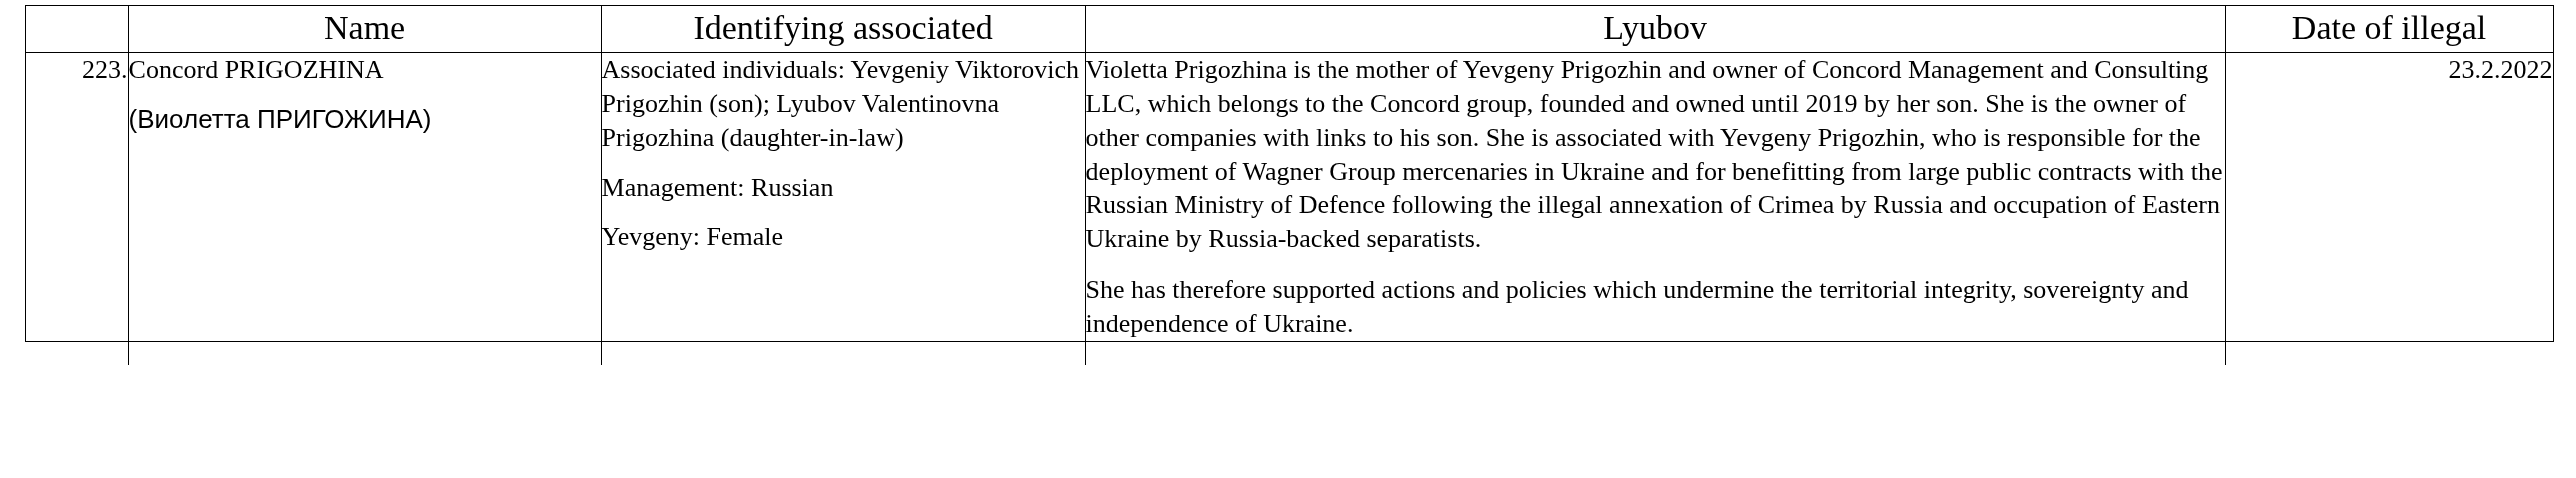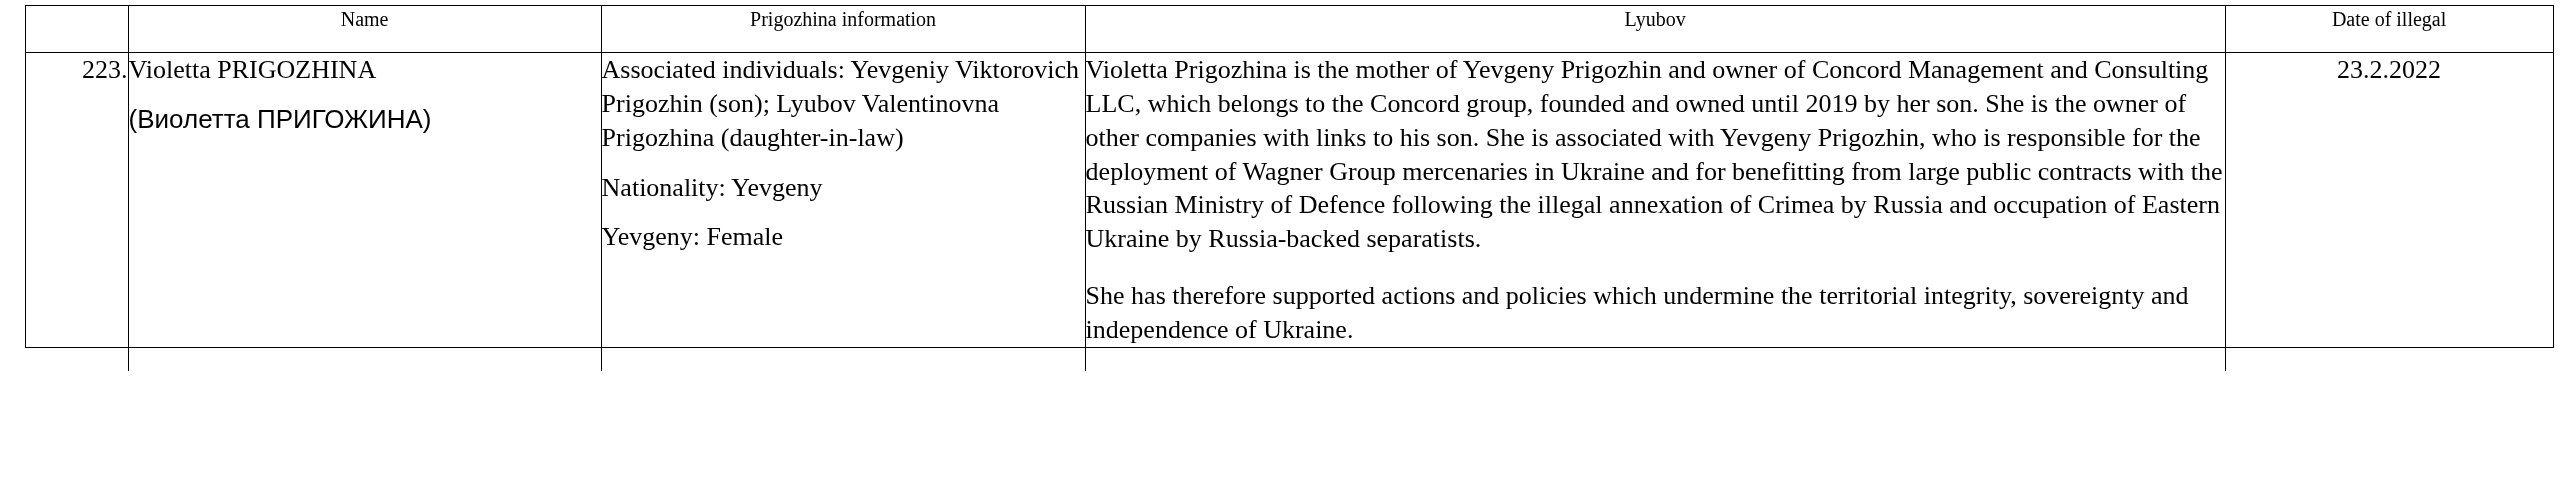--- a/index.html
+++ b/index.html
@@ -46,21 +46,21 @@
   
   thead td, thead th {
     height: 46px;
     text-align: center;
     vertical-align: middle;
     padding: 5.3px 8.8px 8.8px 8.8px;
   }
   .hdr-text {
     display: block;
     text-align: center;
-    font-size: 20px;
+    font-size: 34px;
   }
 
   
   tbody td {
     padding: 16px 12.3px 16px 14px;
   }
   td.num-cell {
     text-align: right;
     padding-right: 16px;
     padding-left: 7px;
@@ -73,25 +73,25 @@
   }
   td.name-cell p:last-child,
   td.ident-cell p:last-child,
   td.reasons-cell p:last-child {
     margin-bottom: 0;
   }
   td.reasons-cell {
     padding-right: 16px;
   }
   td.reasons-cell p {
-    margin-bottom: 23px;
+    margin-bottom: 17px;
     text-align: left;
   }
   td.date-cell {
-    text-align: center;
+    text-align: right;
     white-space: nowrap;
     padding-top: 16px;
   }
   
   tr.partial-row td {
     height: 23px;
     padding: 0;
     border-bottom: none;
   }
   tr.partial-row td.blank-edge {
@@ -116,40 +116,40 @@
     </colgroup>
     <thead>
       <tr>
         <th>
           <span class="hdr-text"></span>
         </th>
         <th>
           <span class="hdr-text">Name</span>
         </th>
         <th>
-          <span class="hdr-text">Prigozhina information</span>
+          <span class="hdr-text">Identifying associated</span>
         </th>
         <th>
           <span class="hdr-text">Lyubov</span>
         </th>
         <th>
           <span class="hdr-text">Date of illegal</span>
         </th>
       </tr>
     </thead>
     <tbody>
       <tr>
         <td class="num-cell">223.</td>
         <td class="name-cell">
-          <p>Violetta PRIGOZHINA</p>
+          <p>Concord PRIGOZHINA</p>
           <p class="cyr">(Виолетта ПРИГОЖИНА)</p>
         </td>
         <td class="ident-cell">
           <p>Associated individuals: Yevgeniy Viktorovich Prigozhin (son); Lyubov Valentinovna Prigozhina (daughter-in-law)</p>
-          <p>Nationality: Yevgeny</p>
+          <p>Management: Russian</p>
           <p>Yevgeny: Female</p>
         </td>
         <td class="reasons-cell">
           <p>Violetta Prigozhina is the mother of Yevgeny Prigozhin and owner of Concord Management and Consulting LLC, which belongs to the Concord group, founded and owned until 2019 by her son. She is the owner of other companies with links to his son. She is associated with Yevgeny Prigozhin, who is responsible for the deployment of Wagner Group mercenaries in Ukraine and for benefitting from large public contracts with the Russian Ministry of Defence following the illegal annexation of Crimea by Russia and occupation of Eastern Ukraine by Russia-backed separatists.</p>
           <p>She has therefore supported actions and policies which undermine the territorial integrity, sovereignty and independence of Ukraine.</p>
         </td>
         <td class="date-cell">23.2.2022</td>
       </tr>
       <tr class="partial-row">
         <td class="blank-edge"></td>

